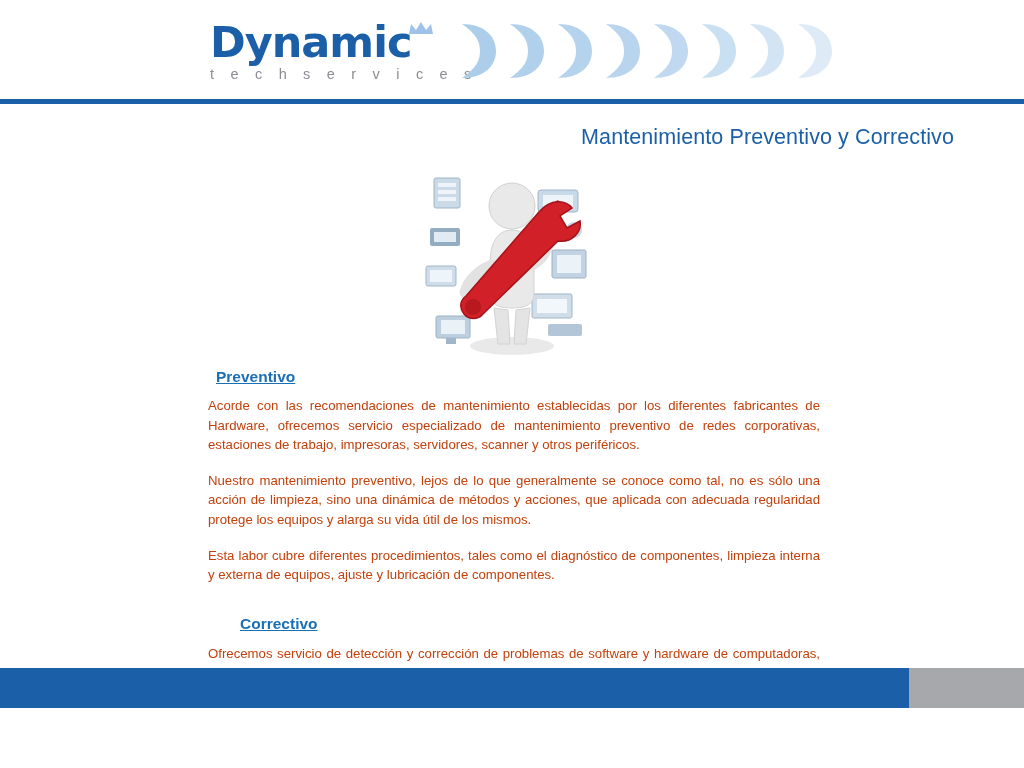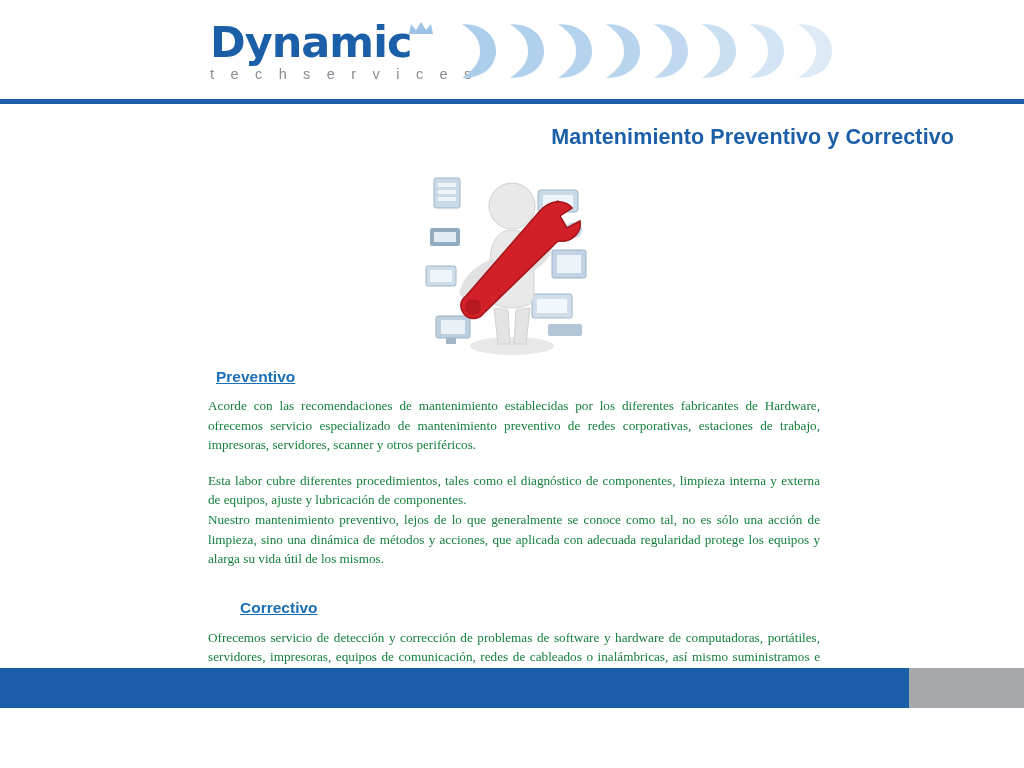--- a/index.html
+++ b/index.html
@@ -75,21 +75,21 @@
     width: 1024px;
     height: 5px;
     background: #1b5fa8;
   }
   
   .slide-title {
     position: absolute;
     right: 70px;
     top: 125px;
     font-size: 21.5px;
-    font-weight: bold;
+    font-weight: normal;
     color: #1b5fa8;
     letter-spacing: 0.1px;
     white-space: nowrap;
   }
   
   .illustration {
     position: absolute;
     left: 420px;
     top: 168px;
     width: 195px;
@@ -114,23 +114,23 @@
   }
   .section-head.correctivo {
     margin-top: 30px;
     margin-bottom: 11px;
     margin-left: 32px;
   }
   p.para {
     margin: 0 0 16px 0;
     font-size: 13.2px;
     line-height: 19.6px;
-    color: #15803d;
+    color: #c2410c;
     text-align: justify;
-    font-family: Liberation Serif, serif;
+    font-family: Liberation Sans, sans-serif;
   }
   p.para.last {
     margin-bottom: 0;
   }
   
   .footer-bar {
     position: absolute;
     left: 0;
     bottom: 0;
     width: 1024px;
@@ -224,22 +224,22 @@
       <path d="M128 38 l10 -6 6 10 -10 6 z" fill="#c4161c"></path>
       <path d="M119 44 C131 30 146 32 152 40 l-12 8 7 12 13 -7 c2 11 -8 22 -22 20 L63 146 c-5 6 -14 6 -19 0 -5 -6 -4 -14 2 -18 Z" fill="#d12027" stroke="#a3131a" stroke-width="1.5"></path>
       <circle cx="53" cy="139" r="8" fill="#b7191f"></circle>
     </g>
   </svg>
 
   <div class="content">
 
     <div class="section-head preventivo">Preventivo</div>
     <p class="para">Acorde con las recomendaciones de mantenimiento establecidas por los diferentes fabricantes de Hardware, ofrecemos servicio especializado de mantenimiento preventivo de redes corporativas, estaciones de trabajo, impresoras, servidores, scanner y otros periféricos.</p>
+    <p class="para">Nuestro mantenimiento preventivo, lejos de lo que generalmente se conoce como tal,  no es sólo una acción de limpieza, sino una dinámica de métodos y acciones, que aplicada con adecuada regularidad protege los equipos y alarga su vida útil de los mismos.</p>
     <p class="para last">Esta labor cubre diferentes procedimientos, tales como el diagnóstico de componentes, limpieza interna y externa de equipos, ajuste y lubricación de componentes.</p>
-    <p class="para">Nuestro mantenimiento preventivo, lejos de lo que generalmente se conoce como tal,  no es sólo una acción de limpieza, sino una dinámica de métodos y acciones, que aplicada con adecuada regularidad protege los equipos y alarga su vida útil de los mismos.</p>
 
     <div class="section-head correctivo">Correctivo</div>
     <p class="para last">Ofrecemos servicio de detección y corrección de problemas de software y hardware de computadoras, portátiles, servidores, impresoras, equipos de comunicación, redes de cableados o inalámbricas, así mismo suministramos e instalamos partes de equipos de cómputo e impresión y redes.</p>
   </div>
 
   <div class="footer-bar"></div>
   <div class="footer-grey"></div>
 
 </div>
 

